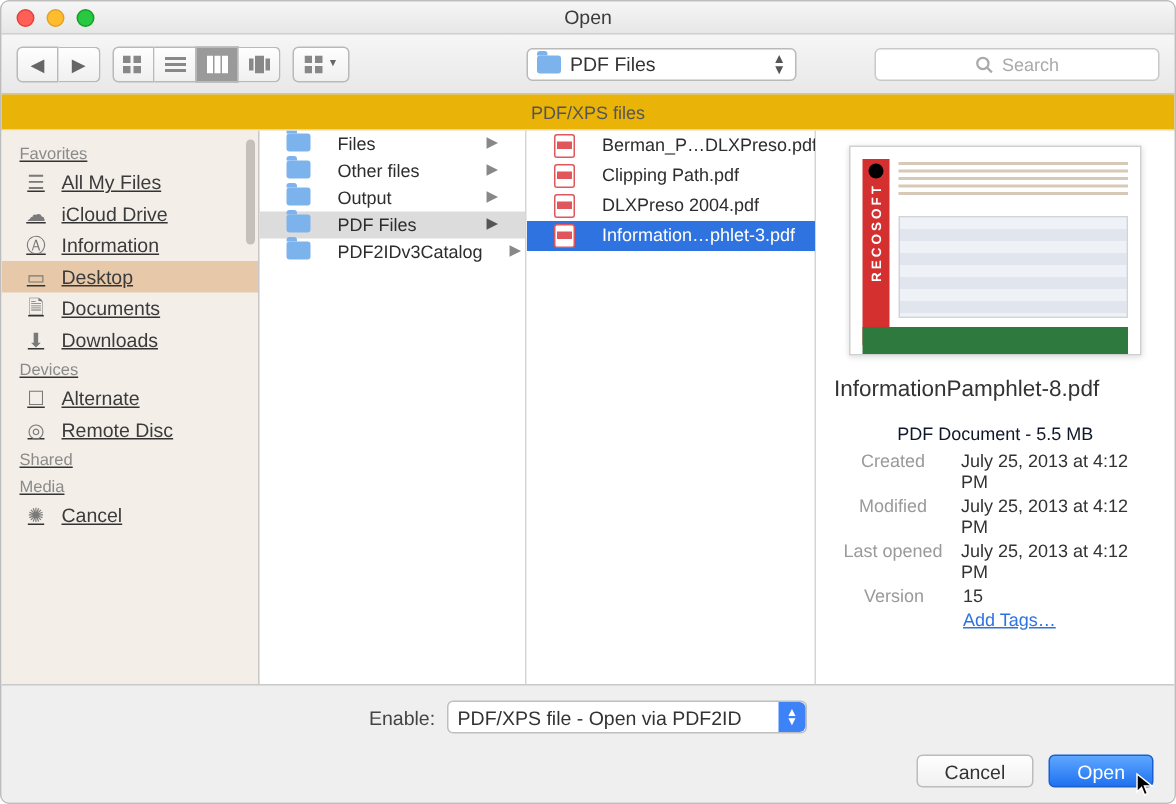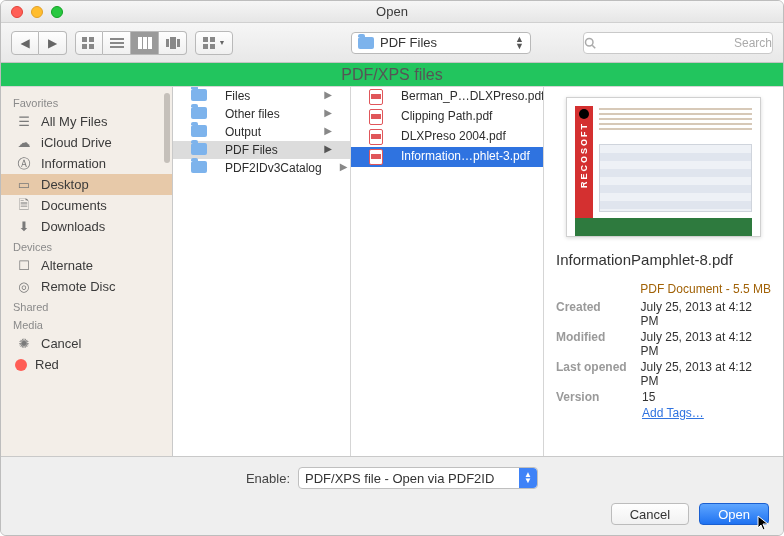--- a/index.html
+++ b/index.html
@@ -21,29 +21,29 @@
 .tb-btn { height: 24px; min-width: 28px; border: 1px solid #b9b9b9; background: linear-gradient(#fefefe,#f0f0f0); display: flex; align-items: center; justify-content: center; color: #666; font-size: 12px; border-radius: 4px; }
 .btn-group .tb-btn { border-radius: 0; }
 .btn-group .tb-btn:first-child { border-radius: 4px 0 0 4px; }
 .btn-group .tb-btn:last-child { border-radius: 0 4px 4px 0; border-left: none; }
 .btn-group .tb-btn + .tb-btn { border-left: none; }
 .tb-btn.active { background: #9a9a9a; color: #fff; }
 .path-pop { flex: 0 0 180px; height: 22px; border: 1px solid #b9b9b9; border-radius: 4px; background: #fff; display: flex; align-items: center; padding: 0 6px; gap: 6px; margin-left: 110px; }
 .folder-glyph { width: 16px; height: 12px; background: #7db3ec; border-radius: 2px; position: relative; }
 .folder-glyph::before { content: ""; position: absolute; top: -3px; left: 0; width: 7px; height: 3px; background: #7db3ec; border-radius: 2px 2px 0 0; }
 .path-pop .arr { margin-left: auto; font-size: 9px; color: #555; line-height: 7px; }
-.search { flex: 1; max-width: 190px; height: 22px; border: 1px solid #c9c9c9; border-radius: 4px; background: #fff; display: flex; align-items: center; justify-content: space-between; gap: 6px; color: #aaa; font-size: 12px; margin-left: auto; }
+.search { flex: 1; max-width: 190px; height: 22px; border: 1px solid #c9c9c9; border-radius: 4px; background: #fff; display: flex; align-items: center; justify-content: center; gap: 6px; color: #aaa; font-size: 12px; margin-left: auto; }
 .search svg { width: 12px; height: 12px; }
 
 
-.subhead { height: 24px; background: #22c55e; border-bottom: 1px solid #d5d5d5; display: flex; align-items: center; justify-content: center; font-size: 16px; color: #555; }
+.subhead { height: 24px; background: #eab308; border-bottom: 1px solid #d5d5d5; display: flex; align-items: center; justify-content: center; font-size: 12px; color: #555; }
 
 
 .main { flex: 1; display: flex; background: #fff; overflow: hidden; }
-.sidebar { width: 172px; background: #f3eee8; border-right: 1px solid #c9c9c9; padding: 6px 0; overflow-y: auto; position: relative; }
+.sidebar { width: 172px; background: #f3eee8; border-right: 1px solid #c9c9c9; padding: 6px 0; overflow-y: auto; position: relative; text-decoration: underline; }
 .sb-scroll { position: absolute; right: 2px; top: 6px; width: 6px; height: 70px; background: #c5c0ba; border-radius: 3px; }
 .sb-section { font-size: 11px; color: #8a8a8a; padding: 4px 12px 2px; }
 .sb-item { display: flex; align-items: center; gap: 8px; padding: 3px 12px 3px 14px; font-size: 13px; color: #3b3b3b; }
 .sb-item .ico { width: 18px; height: 14px; display: flex; align-items: center; justify-content: center; color: #7a7a7a; }
 .sb-item.selected { background: #e7c9a9; }
 .tag-dot { width: 12px; height: 12px; border-radius: 50%; }
 
 .col { border-right: 1px solid #d5d5d5; overflow-y: auto; }
 .col1 { width: 178px; }
 .col2 { width: 193px; }
@@ -62,22 +62,22 @@
 .pv-band { position: absolute; left: 8px; top: 8px; width: 18px; height: 124px; background: #d43030; display: flex; flex-direction: column; align-items: center; color: #fff; font-size: 8px; font-weight: bold; }
 .pv-band .dot { width: 10px; height: 10px; background: #000; border-radius: 50%; margin: 3px 0; }
 .pv-band span { writing-mode: vertical-rl; transform: rotate(180deg); letter-spacing: 2px; font-size: 9px; }
 .pv-lines { position: absolute; left: 32px; right: 8px; top: 10px; }
 .pv-lines div { height: 2px; background: #d7c9b8; margin-bottom: 3px; }
 .pv-table { position: absolute; left: 32px; right: 8px; top: 46px; bottom: 24px; background: repeating-linear-gradient(#eef1f6 0 8px, #e0e5ee 8px 16px); border: 1px solid #cfd4dc; }
 .pv-wave { position: absolute; left: 8px; right: 8px; bottom: 0; height: 18px; background: #2e7a3e; }
 .preview-title { font-size: 15px; color: #333; margin-bottom: 14px; }
 .meta { font-size: 12px; color: #333; }
 .meta .row { display: flex; margin-bottom: 2px; }
-.meta .lbl { width: 86px; text-align: left; color: #9a9a9a; padding-right: 6px; font-weight: bold; }
-.meta .doc-type { text-align: right; color: #a16207; margin-bottom: 4px; }
+.meta .lbl { width: 86px; text-align: center; color: #9a9a9a; padding-right: 6px; }
+.meta .doc-type { text-align: center; color: #0f172a; margin-bottom: 4px; }
 .add-tags { color: #2f73e0; text-decoration: underline; }
 
 
 .footer { background: #efefef; border-top: 1px solid #c9c9c9; padding: 10px 14px; }
 .enable-row { display: flex; align-items: center; justify-content: center; gap: 8px; margin-bottom: 14px; }
 .enable-row .lbl { font-size: 13px; color: #444; }
 .enable-pop { width: 240px; height: 22px; border: 1px solid #bfbfbf; border-radius: 4px; background: #fff; display: flex; align-items: center; padding: 0 6px; font-size: 13px; }
 .enable-pop .cap { width: 18px; height: 20px; margin-left: auto; margin-right: -6px; background: #3e82f7; border-radius: 0 4px 4px 0; display: flex; align-items: center; justify-content: center; color: #fff; font-size: 8px; line-height: 6px; }
 .btn-row { display: flex; justify-content: flex-end; gap: 10px; }
 .btn { height: 22px; padding: 0 18px; border: 1px solid #bcbcbc; border-radius: 4px; background: linear-gradient(#fefefe,#f1f1f1); font-size: 13px; display: flex; align-items: center; }
@@ -198,24 +198,20 @@
         </div>
 
       <div class="sb-section">Shared</div>
 
       <div class="sb-section">Media</div>
       <div class="sb-item">
           <span class="ico">✺</span>
           <span>Cancel</span>
         </div>
 
-      <div class="sb-item">
-          <span class="tag-dot" style="background:#ff5d55;"></span>
-          <span>Red</span>
-        </div>
     </div>
 
     <div class="col col1">
       <div class="c-item">
           <span class="fg"></span>
           <span>Files</span>
           <span class="chev">▶</span>
         </div>
       <div class="c-item">
           <span class="fg"></span>

